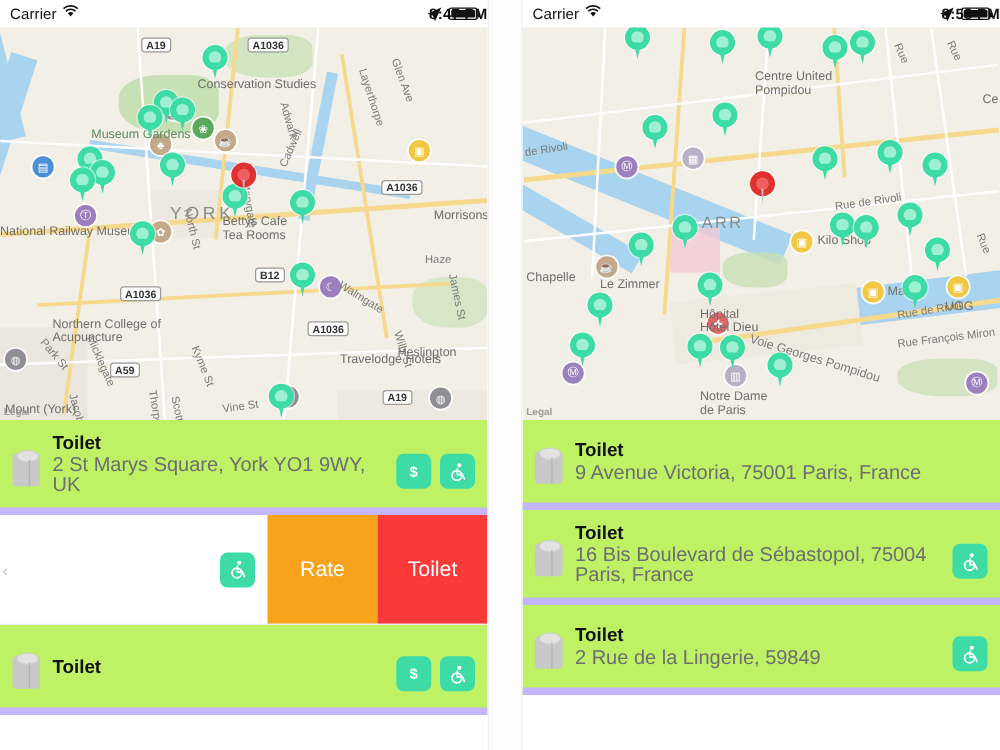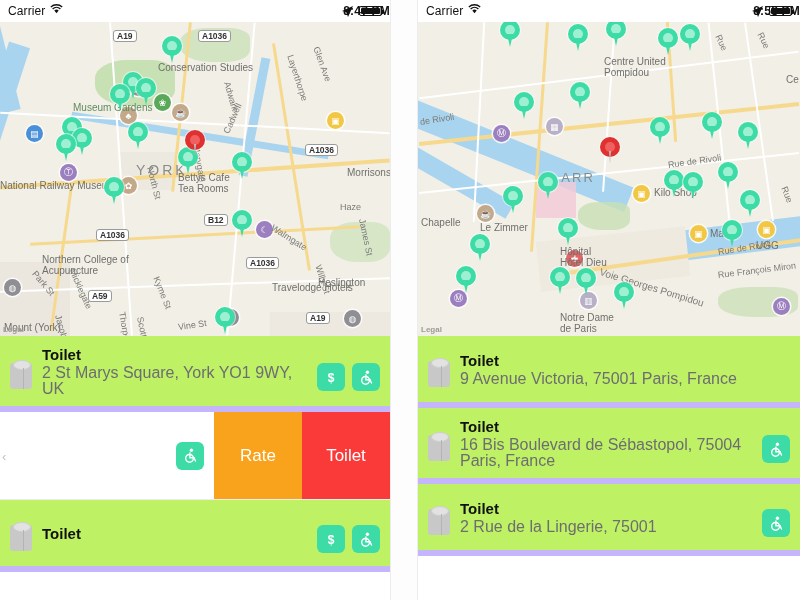--- a/index.html
+++ b/index.html
@@ -562,21 +562,21 @@
           </div>
         </div>
       </div>
 
       <div class="row">
         <div class="tp">
             <div class="tpicon"></div>
           </div>
         <div class="txt">
           <div class="name">Toilet</div>
-          <div class="addr">2 Rue de la Lingerie, 75001</div>
+          <div class="addr">2 Rue de la Lingerie, 59849</div>
         </div>
         <div class="badges">
           <div class="badge">
             <svg width="17" height="17" viewBox="0 0 18 18">
               <circle cx="10" cy="3.4" r="1.8" fill="#fff"></circle>
               <path d="M8.4 6.2v5.1h4.4" stroke="#fff" stroke-width="1.5" fill="none" stroke-linecap="round"></path>
               <path d="M12.6 11.3l1.7 3.6" stroke="#fff" stroke-width="1.5" fill="none" stroke-linecap="round"></path>
               <circle cx="8" cy="12" r="4.1" fill="none" stroke="#fff" stroke-width="1.5"></circle>
             </svg>
           </div>

